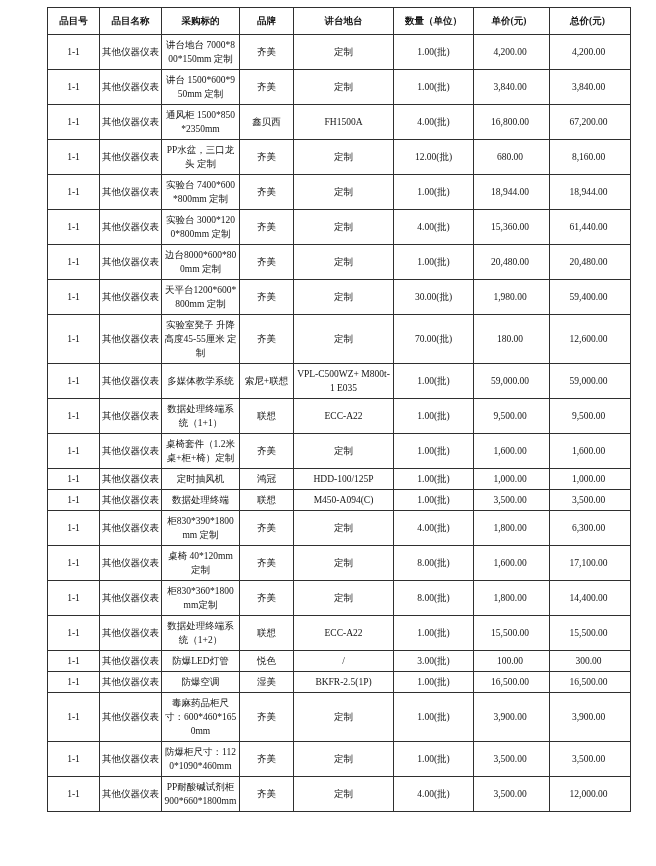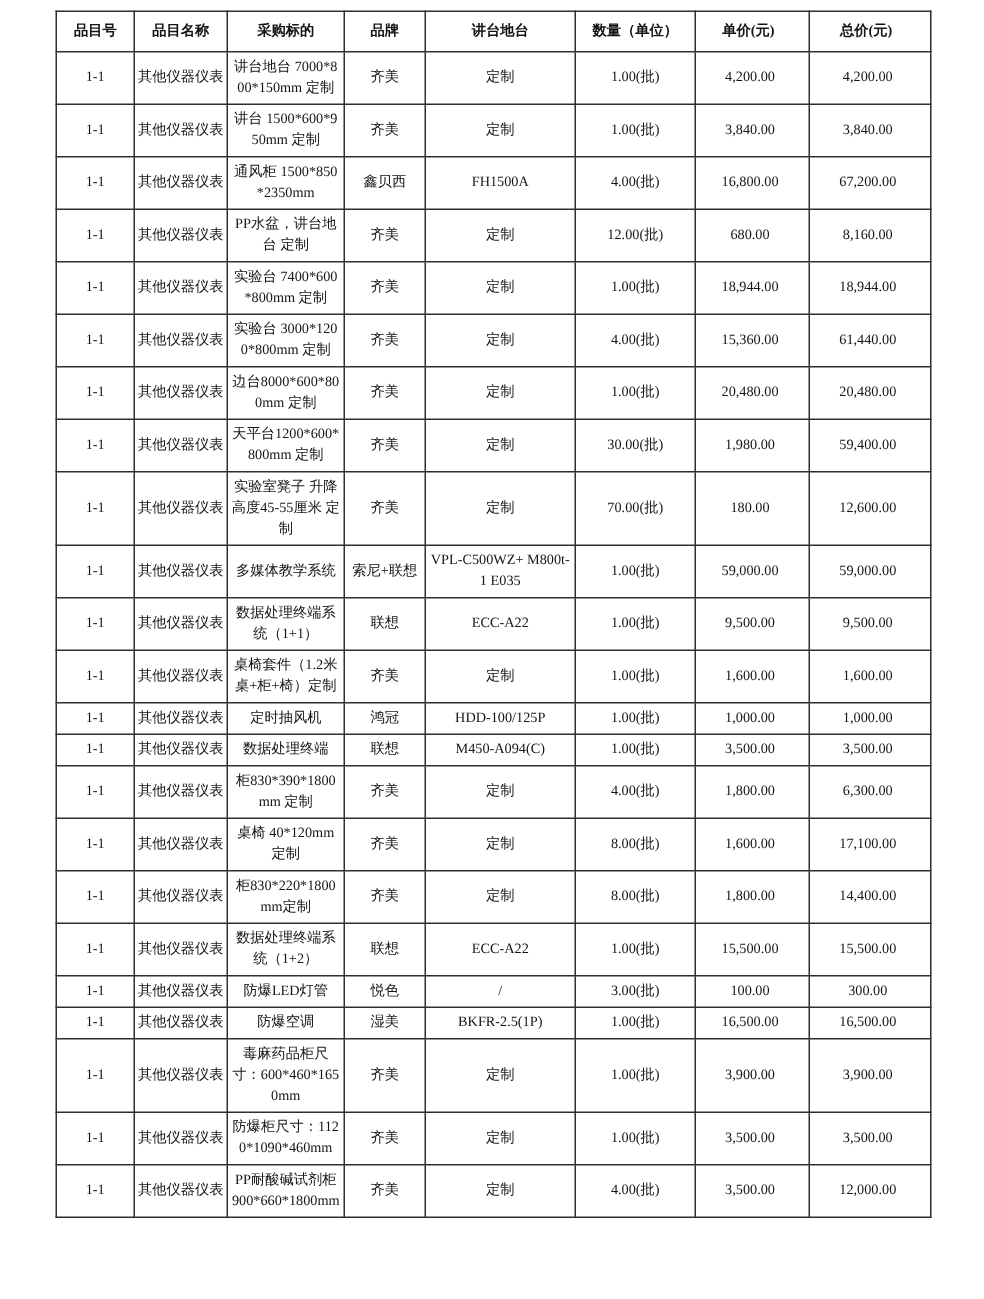--- a/index.html
+++ b/index.html
@@ -15,20 +15,21 @@
   }
   .page {
     padding: 7px 0 0 37px;
   }
   table.doc-table {
     border-collapse: collapse;
     table-layout: fixed;
     width: 583px;
     font-size: 9.5px;
     color: var(--text, #141414);
+    margin-left: 10px;
   }
   table.doc-table, .doc-table th, .doc-table td {
     border: 1px solid var(--border, #2f2f2f);
   }
   .doc-table th, .doc-table td {
     vertical-align: middle;
     padding: 3px 2px;
     line-height: 14px;
     text-align: center;
   }
@@ -101,21 +102,21 @@
     <td class="c-wrap">通风柜 1500*850*2350mm</td>
     <td>鑫贝西</td>
     <td class="c-wrap">FH1500A</td>
     <td>4.00(批)</td>
     <td class="c-num">16,800.00</td>
     <td class="c-num">67,200.00</td>
   </tr>
         <tr>
     <td>1-1</td>
     <td>其他仪器仪表</td>
-    <td class="c-wrap">PP水盆，讲台地台 定制</td>
+    <td class="c-wrap">PP水盆，三口龙头 定制</td>
     <td>齐美</td>
     <td class="c-wrap">定制</td>
     <td>12.00(批)</td>
     <td class="c-num">680.00</td>
     <td class="c-num">8,160.00</td>
   </tr>
         <tr>
     <td>1-1</td>
     <td>其他仪器仪表</td>
     <td class="c-wrap">实验台 7400*600*800mm 定制</td>
@@ -231,21 +232,21 @@
     <td class="c-wrap">桌椅 40*120mm 定制</td>
     <td>齐美</td>
     <td class="c-wrap">定制</td>
     <td>8.00(批)</td>
     <td class="c-num">1,600.00</td>
     <td class="c-num">17,100.00</td>
   </tr>
         <tr>
     <td>1-1</td>
     <td>其他仪器仪表</td>
-    <td class="c-wrap">柜830*220*1800mm定制</td>
+    <td class="c-wrap">柜830*360*1800mm定制</td>
     <td>齐美</td>
     <td class="c-wrap">定制</td>
     <td>8.00(批)</td>
     <td class="c-num">1,800.00</td>
     <td class="c-num">14,400.00</td>
   </tr>
         <tr>
     <td>1-1</td>
     <td>其他仪器仪表</td>
     <td class="c-wrap">数据处理终端系统（1+2）</td>

